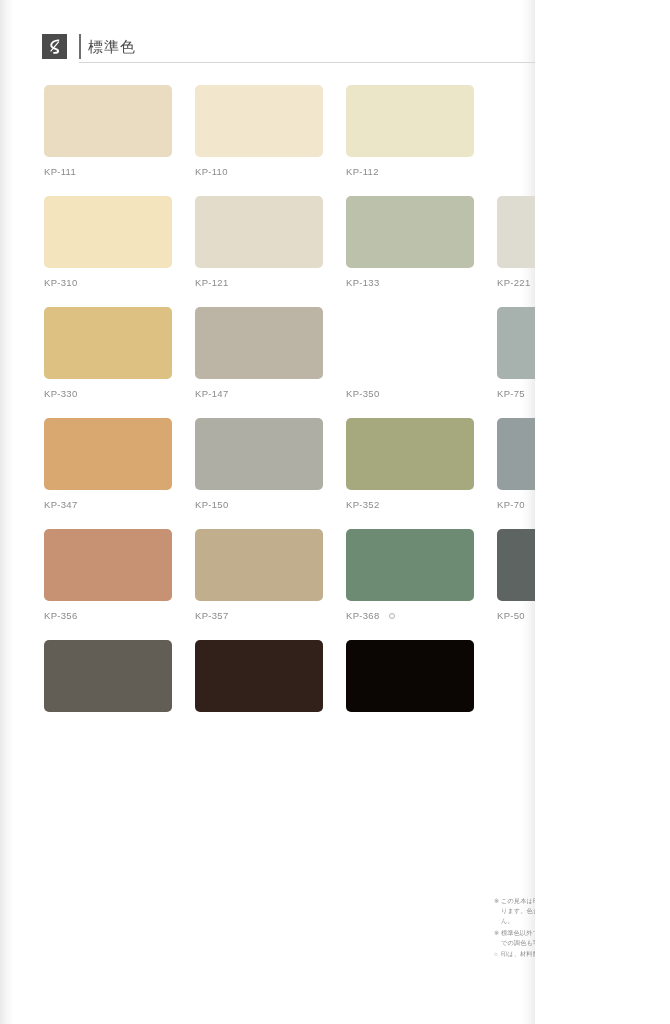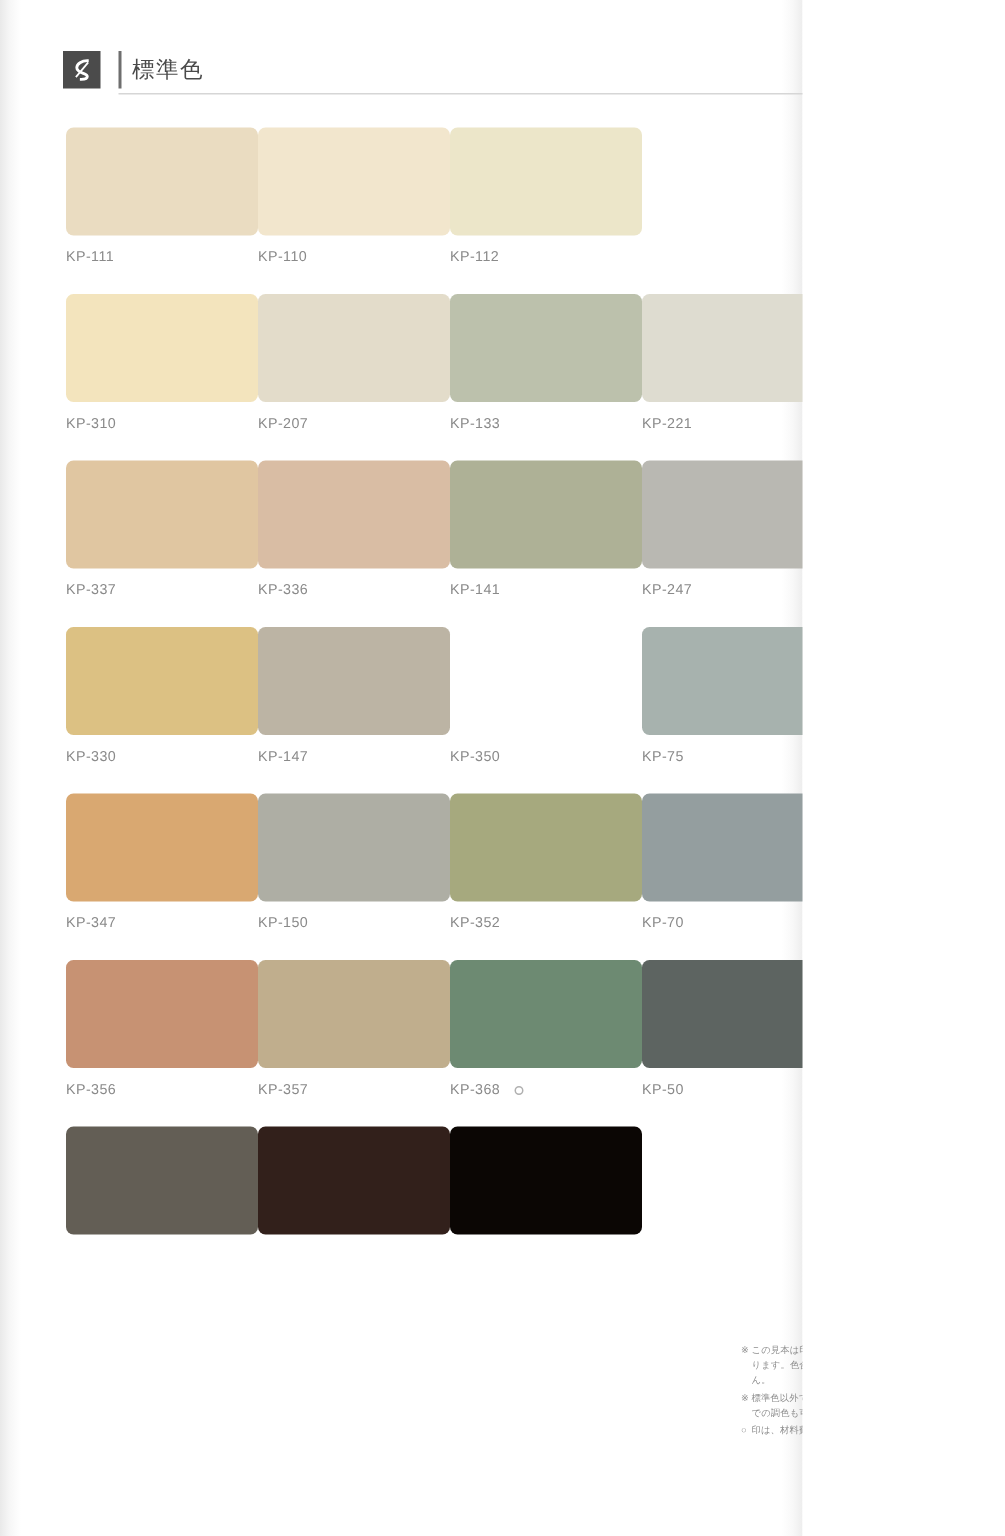--- a/index.html
+++ b/index.html
@@ -80,20 +80,21 @@
 
   
   #grid {
     position: absolute;
     left: 44px;
     top: 85px;
     width: 582px;
   }
   .grid-row {
     display: flex;
+    gap: 23px;
     margin-bottom: 18px;
   }
   .swatch-cell {
     width: 128px;
   }
   .swatch-chip {
     width: 128px;
     height: 72px;
     border-radius: 5px;
   }
@@ -184,59 +185,33 @@
       <div class="grid-row">
         <div class="swatch-cell">
           <div class="swatch-chip" style="background: rgb(243, 228, 189);"></div>
           <div class="swatch-label">
             <span>KP-310</span>
           </div>
         </div>
         <div class="swatch-cell">
           <div class="swatch-chip" style="background: rgb(227, 220, 202);"></div>
           <div class="swatch-label">
-            <span>KP-207</span>
+            <span>KP-121</span>
           </div>
         </div>
         <div class="swatch-cell">
           <div class="swatch-chip" style="background: rgb(188, 193, 172);"></div>
           <div class="swatch-label">
             <span>KP-133</span>
           </div>
         </div>
         <div class="swatch-cell">
           <div class="swatch-chip" style="background: rgb(222, 220, 208);"></div>
           <div class="swatch-label">
             <span>KP-221</span>
-          </div>
-        </div>
-      </div>
-      <div class="grid-row">
-        <div class="swatch-cell">
-          <div class="swatch-chip" style="background: rgb(224, 198, 161);"></div>
-          <div class="swatch-label">
-            <span>KP-337</span>
-          </div>
-        </div>
-        <div class="swatch-cell">
-          <div class="swatch-chip" style="background: rgb(217, 189, 164);"></div>
-          <div class="swatch-label">
-            <span>KP-336</span>
-          </div>
-        </div>
-        <div class="swatch-cell">
-          <div class="swatch-chip" style="background: rgb(174, 177, 150);"></div>
-          <div class="swatch-label">
-            <span>KP-141</span>
-          </div>
-        </div>
-        <div class="swatch-cell">
-          <div class="swatch-chip" style="background: rgb(185, 184, 178);"></div>
-          <div class="swatch-label">
-            <span>KP-247</span>
           </div>
         </div>
       </div>
       <div class="grid-row">
         <div class="swatch-cell">
           <div class="swatch-chip" style="background: rgb(220, 193, 131);"></div>
           <div class="swatch-label">
             <span>KP-330</span>
           </div>
         </div>

